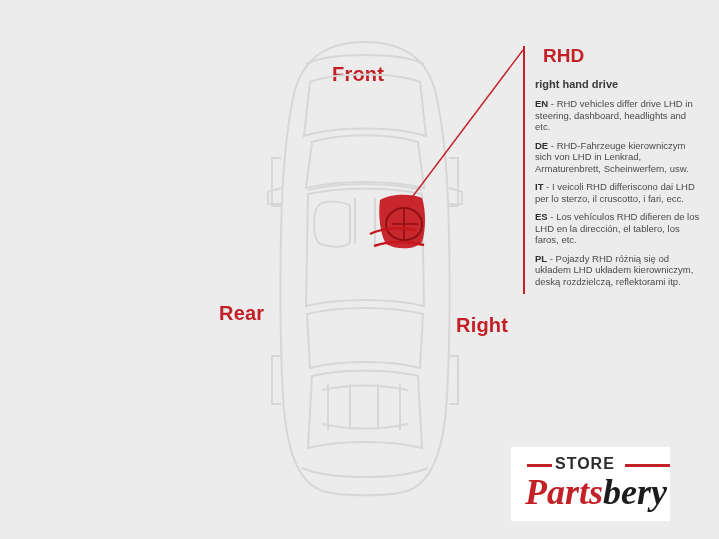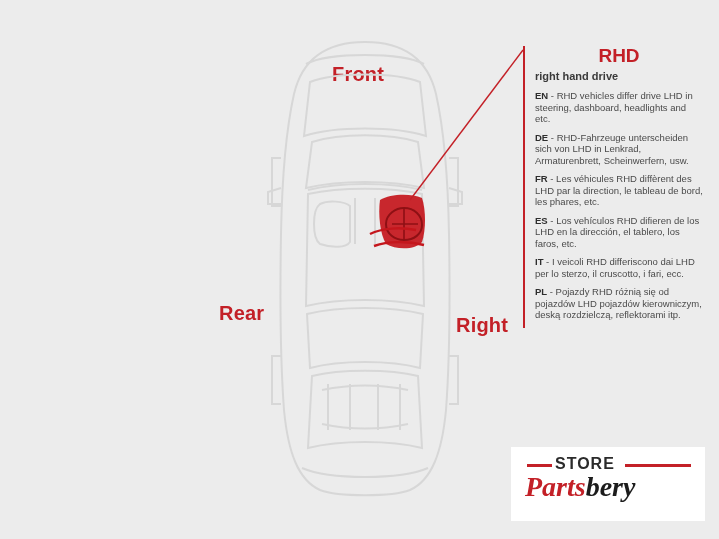--- a/index.html
+++ b/index.html
@@ -53,29 +53,28 @@
     width: 180px;
     padding-left: 10px;
     border-left: 2px solid #c32027;
     box-sizing: border-box;
   }
   #callout-title {
     color: #c32027;
     font-weight: bold;
     font-size: 19px;
     line-height: 20px;
-    margin: 0 0 1px 0;
-    text-align: center;
+    margin: 0 0 1px 8px;
   }
   #callout-subtitle {
     color: #3a3a3a;
     font-weight: bold;
     font-size: 11px;
     line-height: 13px;
-    margin: 4px 0 7px 0;
+    margin: 12px 0 7px 0;
   }
   .callout-item {
     font-size: 9.5px;
     line-height: 11.5px;
     color: #4a4a4a;
     margin-bottom: 7px;
   }
   .callout-lang {
     font-weight: bold;
     color: #2e2e2e;
@@ -89,21 +88,21 @@
     width: 130px;
     height: 160px;
     pointer-events: none;
   }
 
   
   #logo {
     position: absolute;
     left: 511px;
     top: 447px;
-    width: 194px;
+    width: 159px;
     height: 74px;
     background: #ffffff;
     overflow: hidden;
   }
   #logo-store {
     position: absolute;
     left: 44px;
     top: 8px;
     font-size: 16px;
     font-weight: bold;
@@ -115,21 +114,21 @@
     top: 17px;
     height: 3px;
     background: #c32027;
   }
   #logo-dash-left { left: 16px; width: 25px; }
   #logo-dash-right { left: 114px; width: 66px; }
   #logo-main {
     position: absolute;
     left: 14px;
     top: 24px;
-    font-size: 28px;
+    font-size: 36px;
     font-weight: bold;
     font-style: italic;
     white-space: nowrap;
     font-family: "Liberation Serif", serif;
   }
   #logo-parts { color: #c32027; }
   #logo-bery  { color: #1c1c1c; }
 </style>
 </head>
 <body>
@@ -219,37 +218,33 @@
   <div id="callout">
     <div id="callout-title">RHD</div>
     <div id="callout-subtitle">right hand drive</div>
 
     <div class="callout-item">
       <span class="callout-lang">EN</span>
       <span>- RHD vehicles differ drive LHD in steering, dashboard, headlights and etc.</span>
     </div>
     <div class="callout-item">
       <span class="callout-lang">DE</span>
-      <span>- RHD-Fahrzeuge unterscheiden sich von LHD in Lenkrad, Armaturenbrett, Scheinwerfern, usw.</span>
-    </div>
-    <div class="callout-item">
-      <span class="callout-lang">FR</span>
-      <span>- Les véhicules RHD diffèrent des LHD par la direction, le tableau de bord, les phares, etc.</span>
+      <span>- RHD-Fahrzeuge kierowniczym sich von LHD in Lenkrad, Armaturenbrett, Scheinwerfern, usw.</span>
+    </div>
+    <div class="callout-item">
+      <span class="callout-lang">IT</span>
+      <span>- I veicoli RHD differiscono dai LHD per lo sterzo, il cruscotto, i fari, ecc.</span>
     </div>
     <div class="callout-item">
       <span class="callout-lang">ES</span>
       <span>- Los vehículos RHD difieren de los LHD en la dirección, el tablero, los faros, etc.</span>
     </div>
     <div class="callout-item">
-      <span class="callout-lang">IT</span>
-      <span>- I veicoli RHD differiscono dai LHD per lo sterzo, il cruscotto, i fari, ecc.</span>
-    </div>
-    <div class="callout-item">
       <span class="callout-lang">PL</span>
-      <span>- Pojazdy RHD różnią się od pojazdów LHD pojazdów kierowniczym, deską rozdzielczą, reflektorami itp.</span>
+      <span>- Pojazdy RHD różnią się od układem LHD układem kierowniczym, deską rozdzielczą, reflektorami itp.</span>
     </div>
   </div>
 
   <div id="logo">
     <div class="logo-dash" id="logo-dash-left"></div>
     <div id="logo-store">STORE</div>
     <div class="logo-dash" id="logo-dash-right"></div>
     <div id="logo-main">
       <span id="logo-parts">Parts</span><span id="logo-bery">bery</span>
     </div>

